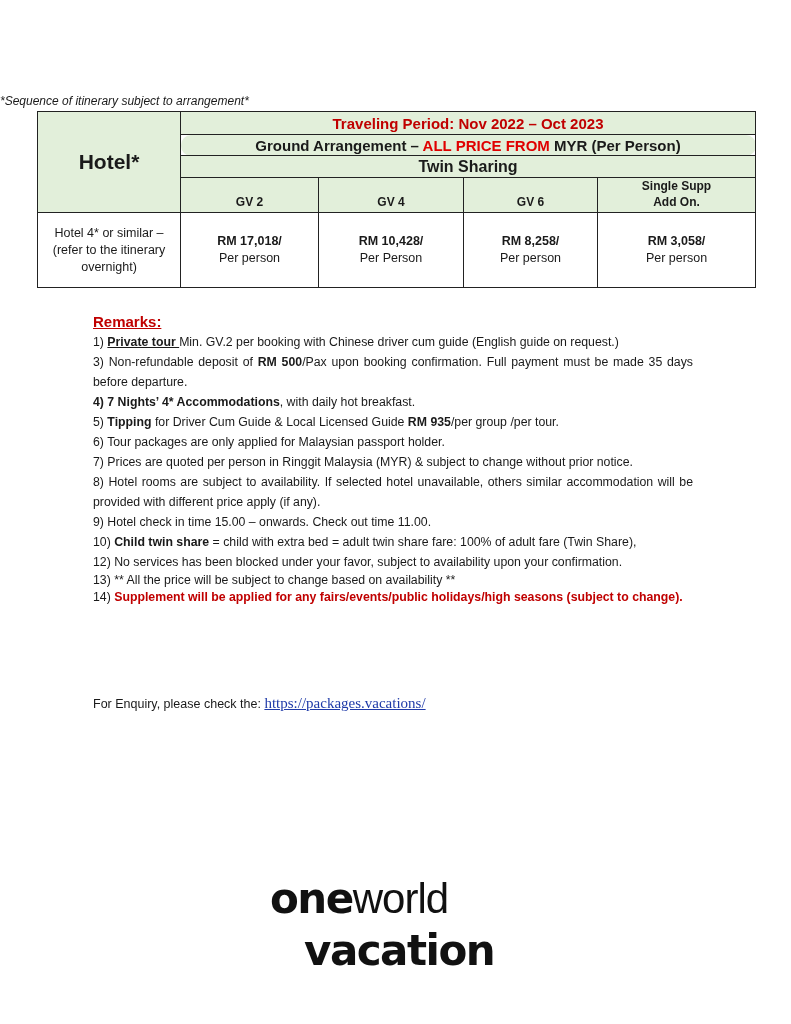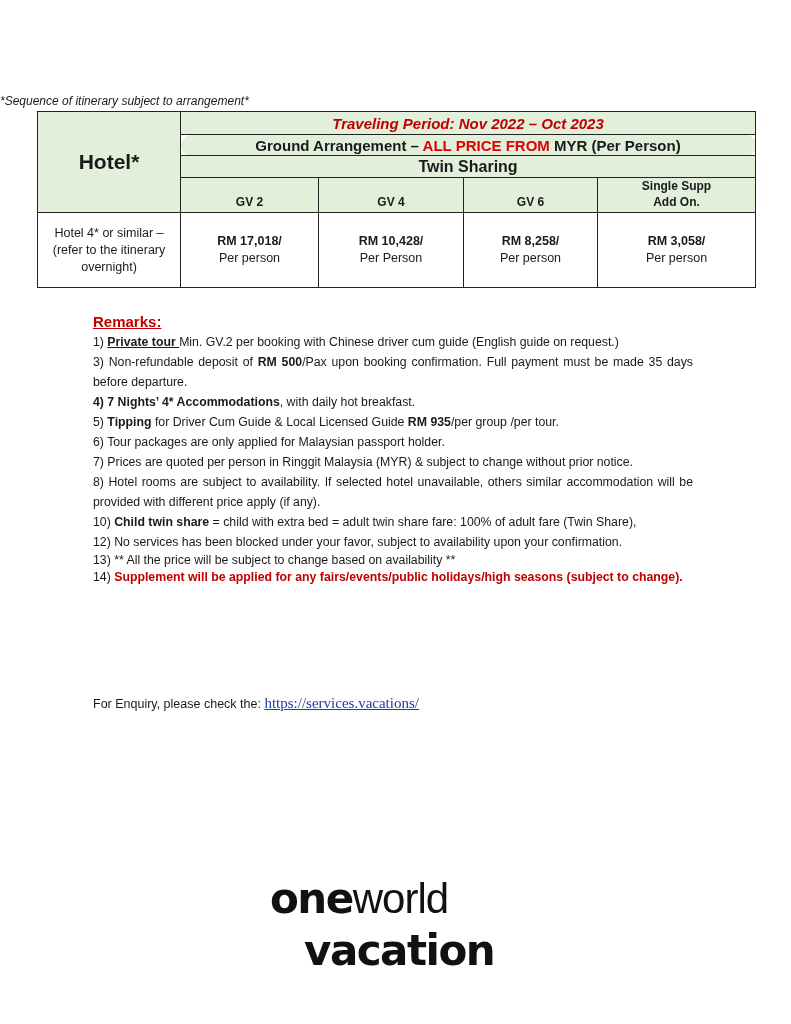--- a/index.html
+++ b/index.html
@@ -14,21 +14,21 @@
   table.price {
     position: absolute; left: 37px; top: 111px; width: 718px;
     border-collapse: collapse; table-layout: fixed;
   }
   table.price td {
     border: 1.3px solid #222;
     text-align: center; vertical-align: middle;
   }
   .g { background: #e2efda; }
   .hotel-head { font-size: 21px; font-weight: bold; }
-  .period { font-size: 15px; font-weight: bold; color: #c00000; height: 23px; font-style: italic; }
+  .period { font-size: 15px; font-weight: bold; color: #c00000; height: 23px; }
   .ground { font-size: 15px; font-weight: bold; height: 21px; border-radius: 10px; }
   .ground .red { color: #e00000; }
   .twin { font-size: 16px; font-weight: bold; height: 22px; }
   .gv { font-size: 12px; font-weight: bold; height: 35px; vertical-align: bottom !important; padding-bottom: 2px; line-height: 16px; }
   .body-row td { height: 75px; font-size: 12.5px; line-height: 17px; background: #fff; }
   .price-val { font-weight: bold; display: block; }
   .per { display: block; }
   .hotel-cell span { display: block; }
 
   .remarks {
@@ -125,26 +125,27 @@
 
 <div class="remarks">
   <div class="remarks-title">Remarks:</div>
   <p><span>1) </span><span class="b u">Private tour </span><span>Min. GV.2 per booking with Chinese driver cum guide (English guide on request.)</span></p>
   <p><span>3) Non-refundable deposit of </span><span class="b">RM 500</span><span>/Pax upon booking confirmation. Full payment must be made 35 days before departure.</span></p>
   <p><span class="b">4) 7 Nights’ 4* Accommodations</span><span>, with daily hot breakfast.</span></p>
   <p><span>5) </span><span class="b">Tipping</span><span> for Driver Cum Guide &amp; Local Licensed Guide </span><span class="b">RM 935</span><span>/per group /per tour.</span></p>
   <p>6) Tour packages are only applied for Malaysian passport holder.</p>
   <p>7) Prices are quoted per person in Ringgit Malaysia (MYR) &amp; subject to change without prior notice.</p>
   <p>8) Hotel rooms are subject to availability. If selected hotel unavailable, others similar accommodation will be provided with different price apply (if any).</p>
+  <p>9) Hotel check in time 15.00 – onwards. Check out time 11.00.</p>
   <p style="text-align:left"><span>10) </span><span class="b">Child twin share</span><span> = child with extra bed = adult twin share fare: 100% of adult fare (Twin Share),</span></p>
   <p>12) No services has been blocked under your favor, subject to availability upon your confirmation.</p>
   <p class="tight">13) ** All the price will be subject to change based on availability **</p>
   <p class="tight" style="text-align:left"><span>14) </span><span class="redb">Supplement will be applied for any fairs/events/public holidays/high seasons (subject to change).</span></p>
 </div>
 
 <div class="enquiry">
-  <span>For Enquiry, please check the: </span><a href="#">https://services.vacations/</a>
+  <span>For Enquiry, please check the: </span><a href="#">https://packages.vacations/</a>
 </div>
 
 <div class="logo">
   <div class="l1"><span class="heavy">one</span><span class="light">world</span></div>
   <div class="l2">vacation</div>
 </div>
 
 </body></html>

